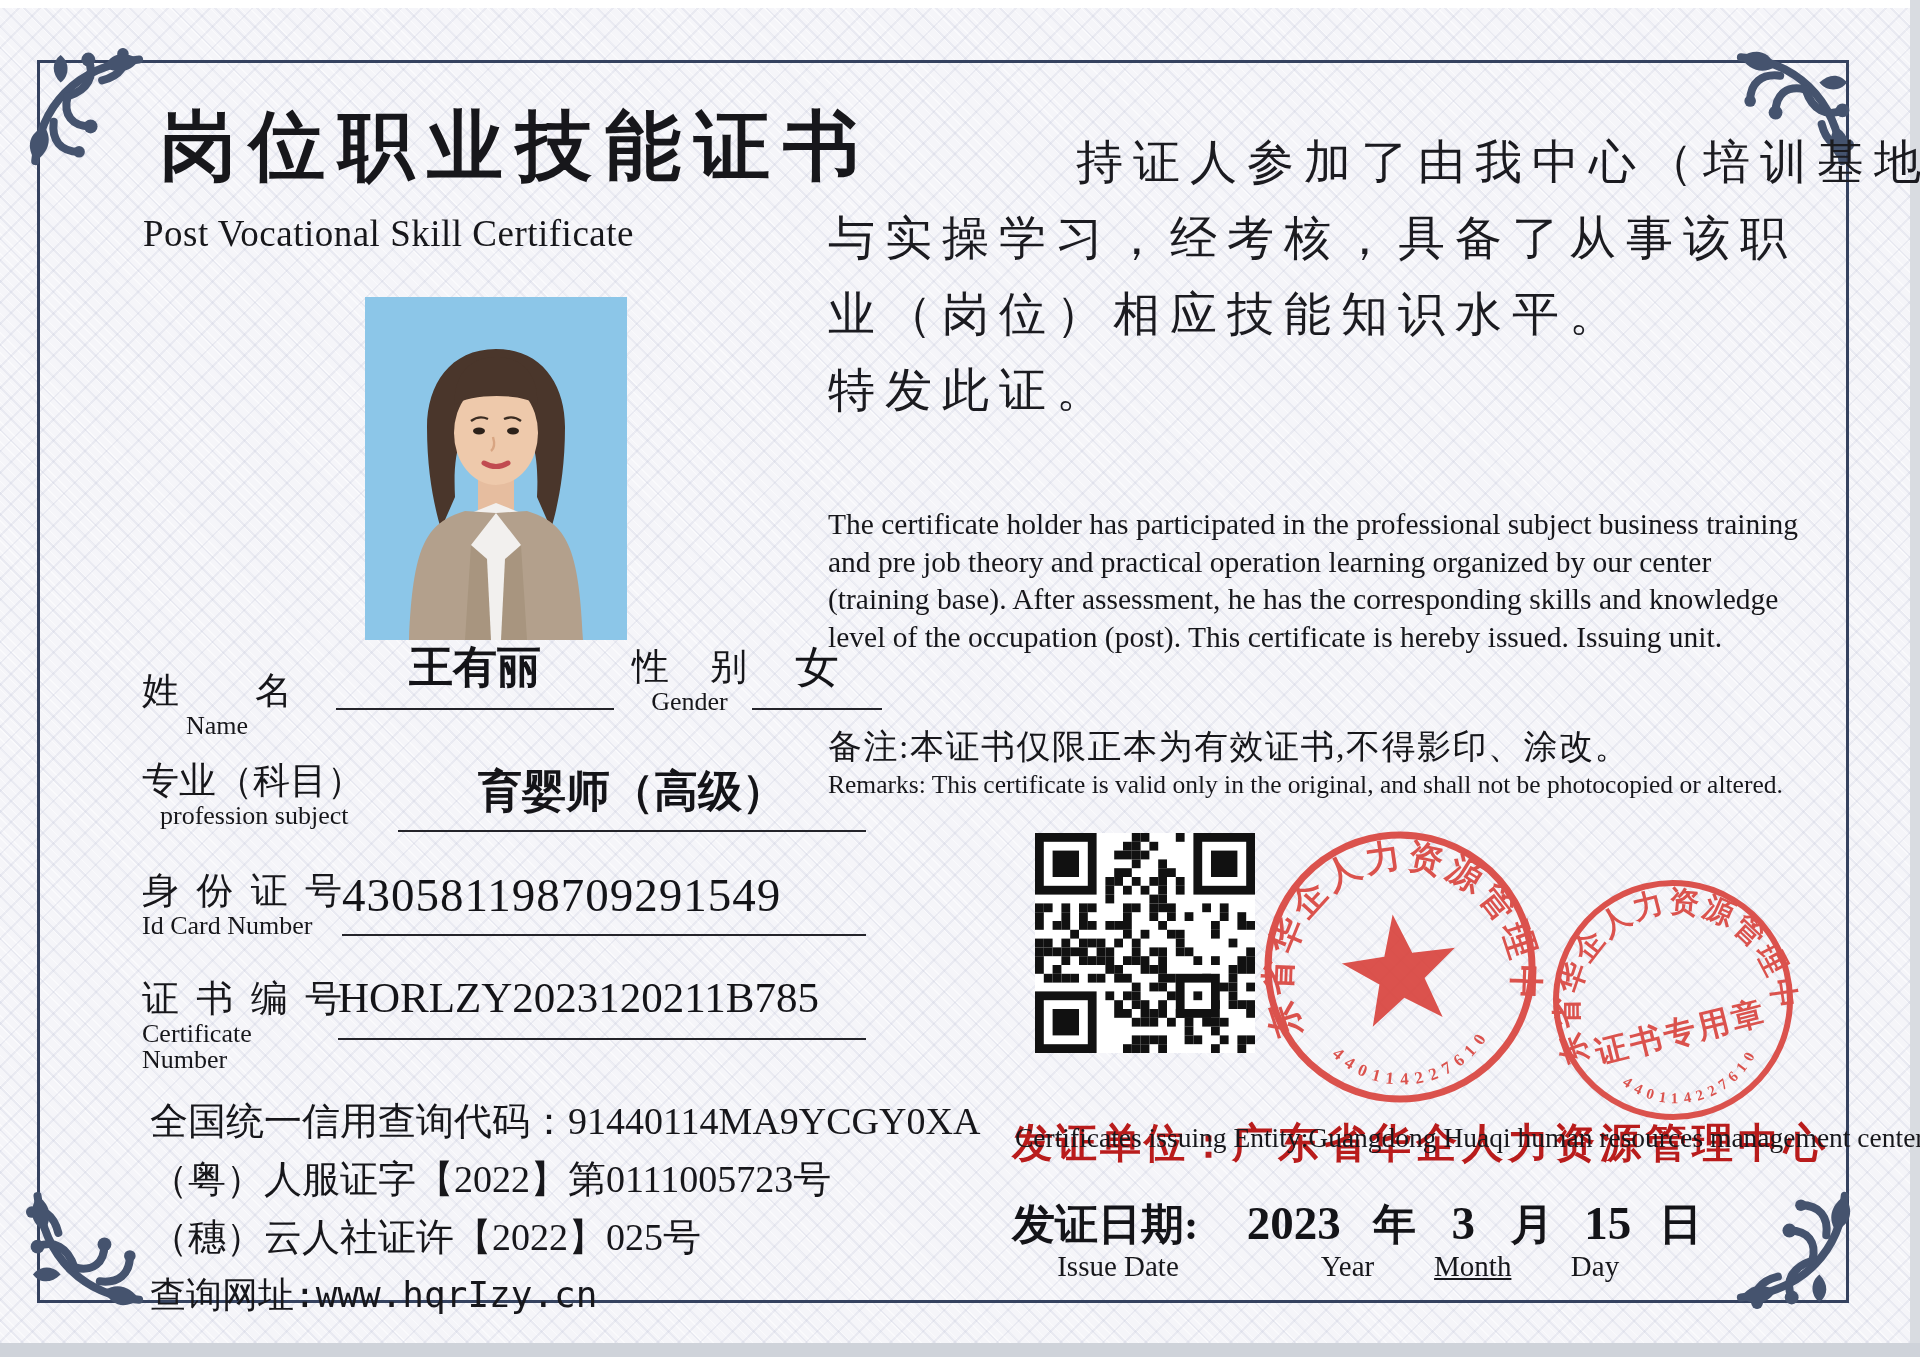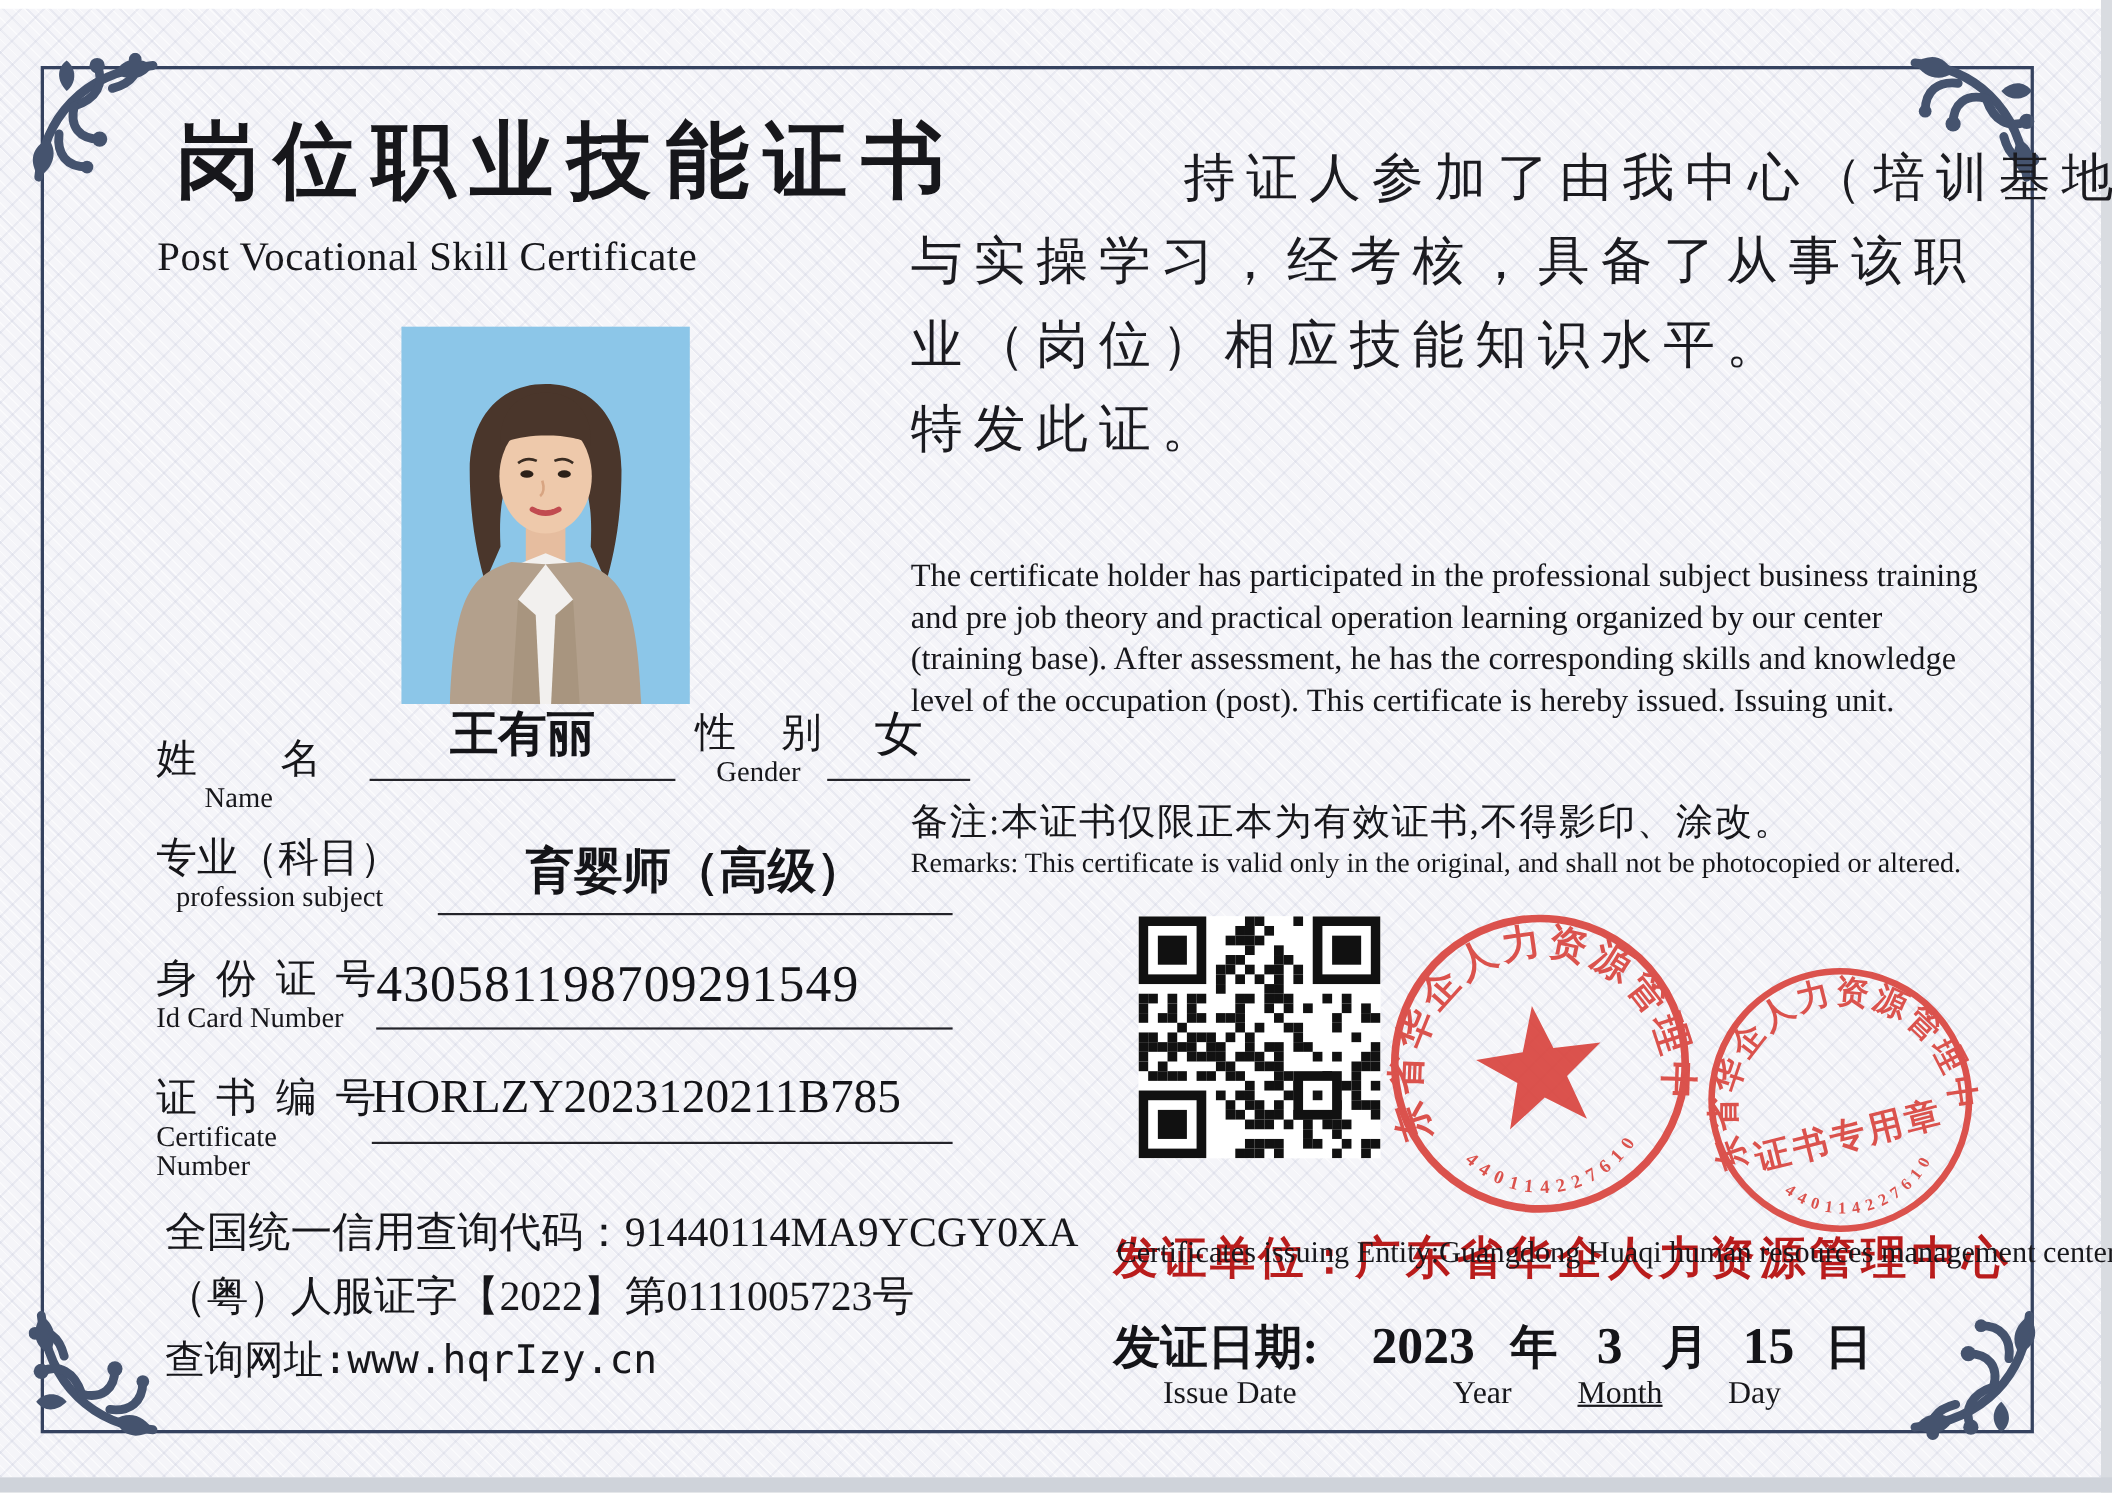--- a/index.html
+++ b/index.html
@@ -226,20 +226,21 @@
   <div class="lbl-cn spread">证书编号</div>
   <div class="lbl-en">Certificate Number</div>
 </div>
 <div class="abs uline" style="left:338px;top:976px;width:528px;height:62px;">
   <span class="fieldval" style="font-size:43px;">HORLZY2023120211B785</span>
 </div>
 
 <div class="abs fl-lines">
   <div>全国统一信用查询代码：91440114MA9YCGY0XA</div>
   <div>（粤）人服证字【2022】第0111005723号</div>
+  <div>（穗）云人社证许【2022】025号</div>
   <div class="url">查询网址:www.hqrIzy.cn</div>
 </div>
 
 <div class="abs cn-par">
   <div class="line indent">持证人参加了由我中心（培训基地）</div>
   <div class="line">与实操学习，经考核，具备了从事该职</div>
   <div class="line">业（岗位）相应技能知识水平。</div>
   <div class="line">特发此证。</div>
 </div>
 

